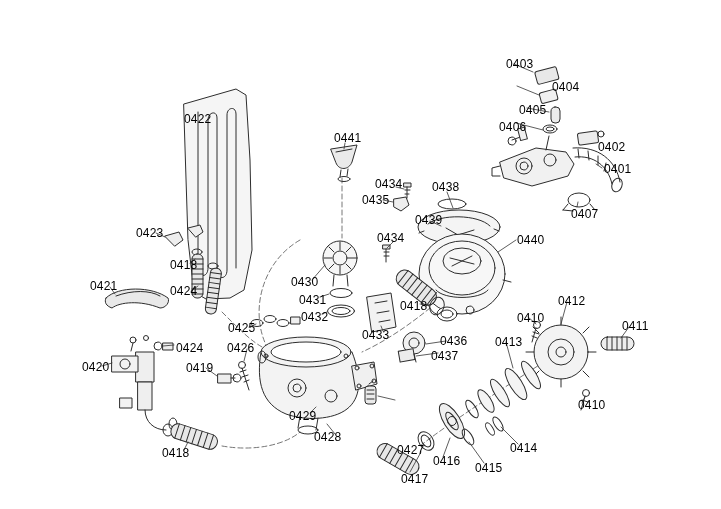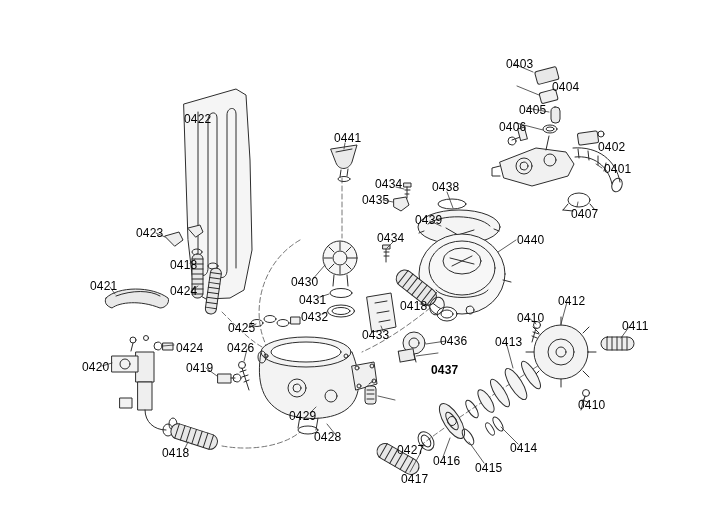--- a/index.html
+++ b/index.html
@@ -293,21 +293,21 @@
       <div class="part-label" style="left: 400px; top: 300px;">0418</div>
       <div class="part-label" style="left: 558px; top: 295px;">0412</div>
       <div class="part-label" style="left: 517px; top: 312px;">0410</div>
       <div class="part-label" style="left: 622px; top: 320px;">0411</div>
       <div class="part-label" style="left: 228px; top: 322px;">0425</div>
       <div class="part-label" style="left: 362px; top: 329px;">0433</div>
       <div class="part-label" style="left: 495px; top: 336px;">0413</div>
       <div class="part-label" style="left: 440px; top: 335px;">0436</div>
       <div class="part-label" style="left: 176px; top: 342px;">0424</div>
       <div class="part-label" style="left: 227px; top: 342px;">0426</div>
-      <div class="part-label" style="left: 431px; top: 364px; font-weight: bold;">0437</div>
+      <div class="part-label" style="left: 431px; top: 350px;">0437</div>
       <div class="part-label" style="left: 82px; top: 361px;">0420</div>
       <div class="part-label" style="left: 186px; top: 362px;">0419</div>
       <div class="part-label" style="left: 397px; top: 404px; margin-top: 40px;">0427</div>
       <div class="part-label" style="left: 289px; top: 410px;">0429</div>
       <div class="part-label" style="left: 314px; top: 431px;">0428</div>
       <div class="part-label" style="left: 578px; top: 399px;">0410</div>
       <div class="part-label" style="left: 510px; top: 442px;">0414</div>
       <div class="part-label" style="left: 162px; top: 447px;">0418</div>
       <div class="part-label" style="left: 433px; top: 455px;">0416</div>
       <div class="part-label" style="left: 475px; top: 462px;">0415</div>

